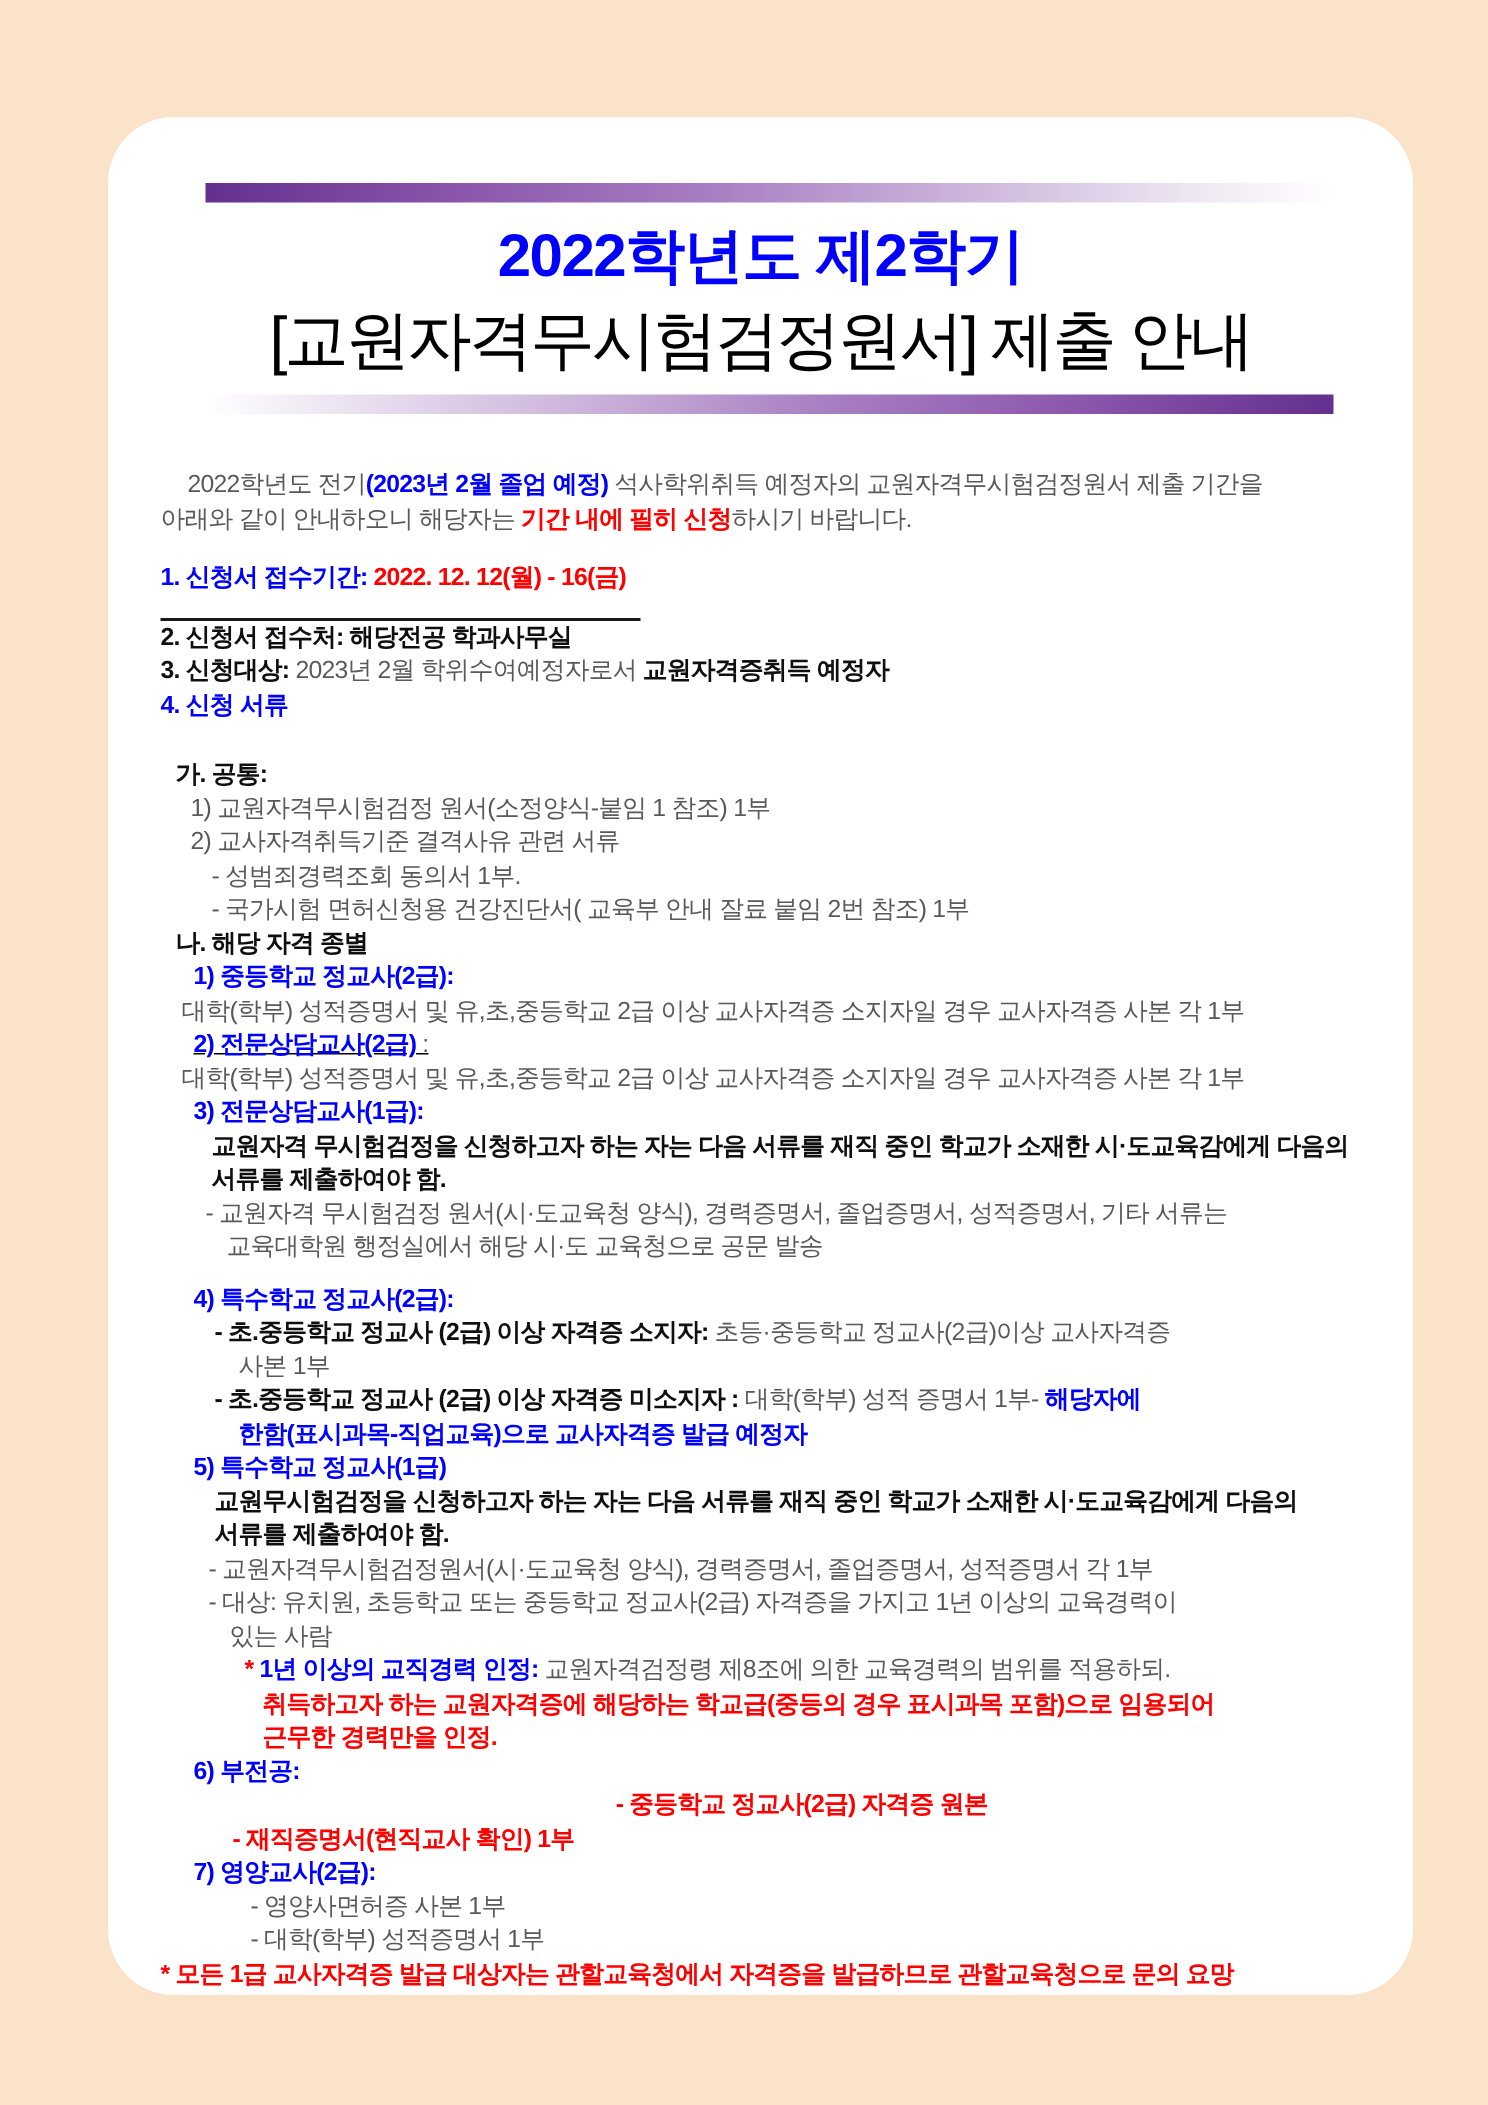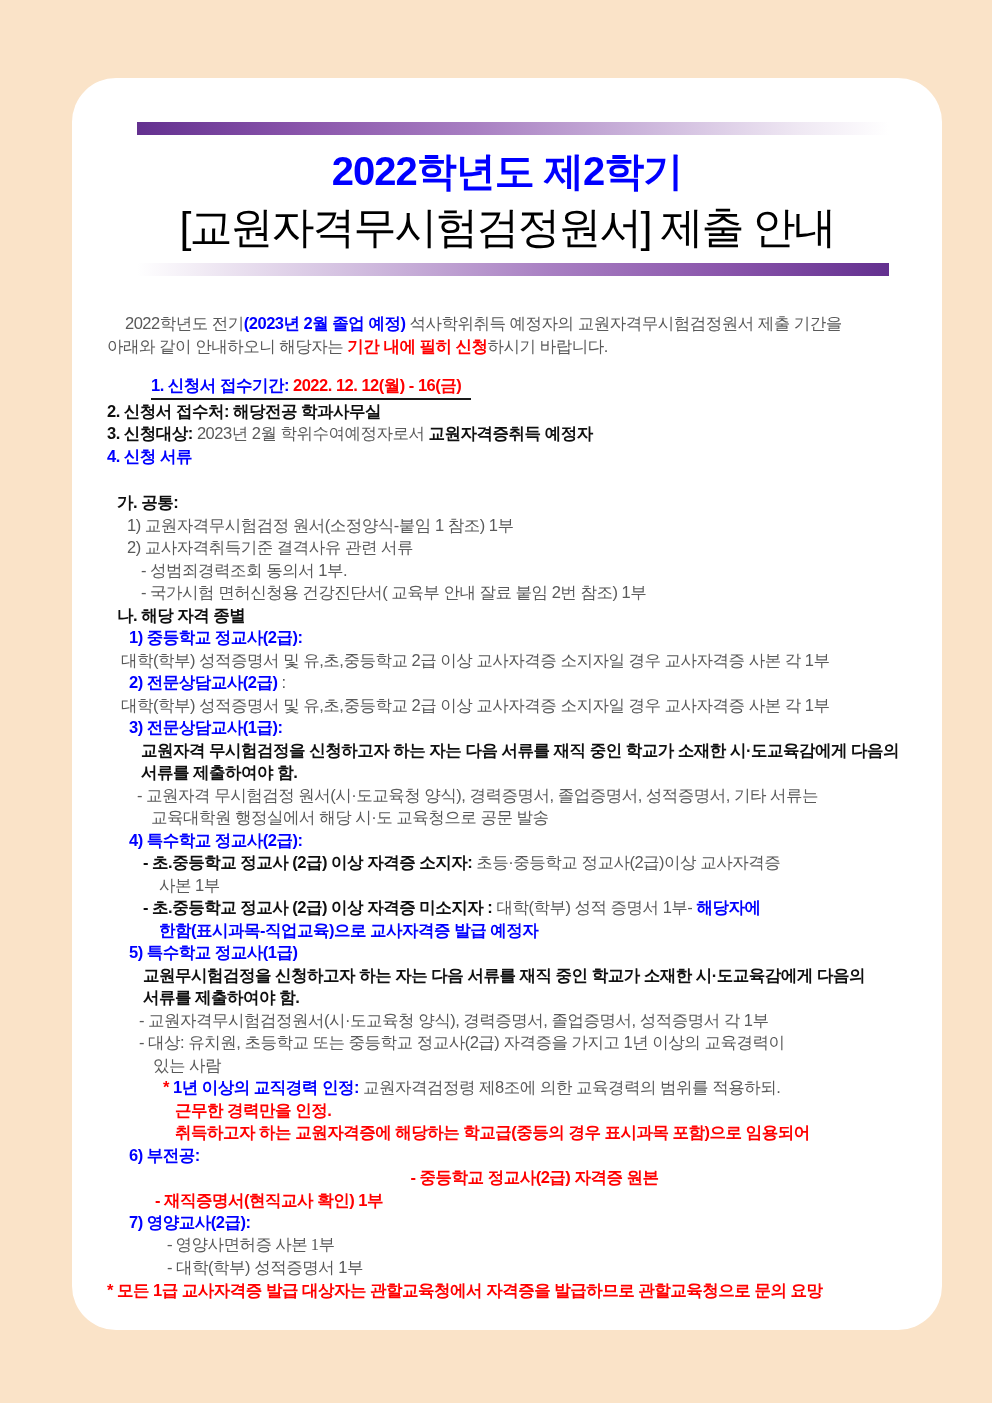--- a/index.html
+++ b/index.html
@@ -42,21 +42,21 @@
     font-size:16.5px;
     letter-spacing:-0.5px;
   }
   .line{line-height:22.5px;white-space:nowrap;}
   .spacer{height:16px;}
   .seg{}
   .seg.normal{color:var(--gray,#595959);}
   .seg.bold{color:#0f0f0f;font-weight:bold;}
   .seg.blue-bold{color:var(--blue,#0000ff);font-weight:bold;}
   .seg.red-bold{color:var(--red,#ff0000);font-weight:bold;}
-  .uline{display:inline-block;border-bottom:2px solid #1a1a1a;padding-right:10px;padding-bottom:1px;margin-left:44px;}
+  .uline{display:inline-block;border-bottom:2px solid #1a1a1a;padding-right:10px;padding-bottom:15px;}
 </style>
 </head>
 <body>
 
 <div class="card">
   <div class="bar bar-top"></div>
   <div class="title1">2022학년도 제2학기</div>
   <div class="title2">[교원자격무시험검정원서] 제출 안내</div>
   <div class="bar bar-bottom"></div>
   <div class="content" id="content">
@@ -68,42 +68,42 @@
       <div class="line"><span class="seg bold">3. 신청대상:</span><span class="seg normal"> 2023년 2월 학위수여예정자로서 </span><span class="seg bold">교원자격증취득 예정자</span></div>
       <div class="line"><span class="seg blue-bold">4. 신청 서류</span></div>
       <div class="line" style="padding-left: 10px; margin-top: 24px;"><span class="seg bold">가.  공통:</span></div>
       <div class="line" style="padding-left: 20px;"><span class="seg normal">1) 교원자격무시험검정 원서(소정양식-붙임 1 참조)  1부</span></div>
       <div class="line" style="padding-left: 20px;"><span class="seg normal">2) 교사자격취득기준 결격사유 관련 서류</span></div>
       <div class="line" style="padding-left: 34px;"><span class="seg normal">- 성범죄경력조회 동의서 1부.</span></div>
       <div class="line" style="padding-left: 34px;"><span class="seg normal">- 국가시험 면허신청용 건강진단서( 교육부 안내 잘료 붙임 2번 참조) 1부</span></div>
       <div class="line" style="padding-left: 10px;"><span class="seg bold">나. 해당 자격 종별</span></div>
       <div class="line" style="padding-left: 22px;"><span class="seg blue-bold">1) 중등학교 정교사(2급):</span></div>
       <div class="line" style="padding-left: 14px;"><span class="seg normal">대학(학부) 성적증명서 및 유,초,중등학교 2급 이상 교사자격증 소지자일 경우 교사자격증 사본 각 1부</span></div>
-      <div class="line" style="padding-left: 22px;"><span class="seg blue-bold">2) 전문상담교사(2급)</span><span class="seg normal">   :</span></div>
+      <div class="line" style="padding-left: 22px; text-decoration: underline;"><span class="seg blue-bold">2) 전문상담교사(2급)</span><span class="seg normal">   :</span></div>
       <div class="line" style="padding-left: 14px;"><span class="seg normal">대학(학부) 성적증명서 및 유,초,중등학교 2급 이상 교사자격증 소지자일 경우 교사자격증 사본 각 1부</span></div>
       <div class="line" style="padding-left: 22px;"><span class="seg blue-bold">3) 전문상담교사(1급):</span></div>
       <div class="line" style="padding-left: 34px;"><span class="seg bold">교원자격 무시험검정을 신청하고자 하는 자는 다음 서류를 재직 중인 학교가 소재한 시·도교육감에게 다음의</span></div>
       <div class="line" style="padding-left: 34px;"><span class="seg bold">서류를 제출하여야 함.</span></div>
       <div class="line" style="padding-left: 30px;"><span class="seg normal">- 교원자격 무시험검정 원서(시·도교육청 양식), 경력증명서, 졸업증명서, 성적증명서, 기타 서류는</span></div>
       <div class="line" style="padding-left: 44px;"><span class="seg normal">교육대학원 행정실에서 해당 시·도 교육청으로 공문 발송</span></div>
-      <div class="line" style="padding-left: 22px;"><span class="seg blue-bold">4) 특수학교 정교사(2급):</span></div>
+      <div class="line" style="padding-left: 22px; margin-top: 12px;"><span class="seg blue-bold">4) 특수학교 정교사(2급):</span></div>
       <div class="line" style="padding-left: 36px;"><span class="seg bold">- 초.중등학교 정교사 (2급) 이상 자격증 소지자:</span><span class="seg normal"> 초등·중등학교 정교사(2급)이상 교사자격증</span></div>
       <div class="line" style="padding-left: 52px;"><span class="seg normal">사본 1부</span></div>
       <div class="line" style="padding-left: 36px;"><span class="seg bold">- 초.중등학교 정교사 (2급) 이상 자격증 미소지자 :</span><span class="seg normal"> 대학(학부) 성적 증명서 1부- </span><span class="seg blue-bold">해당자에</span></div>
       <div class="line" style="padding-left: 52px;"><span class="seg blue-bold">한함(표시과목-직업교육)으로 교사자격증 발급 예정자</span></div>
       <div class="line" style="padding-left: 22px;"><span class="seg blue-bold">5) 특수학교 정교사(1급)</span></div>
       <div class="line" style="padding-left: 36px;"><span class="seg bold">교원무시험검정을 신청하고자 하는 자는 다음 서류를 재직 중인 학교가 소재한 시·도교육감에게 다음의</span></div>
       <div class="line" style="padding-left: 36px;"><span class="seg bold">서류를 제출하여야 함.</span></div>
       <div class="line" style="padding-left: 32px;"><span class="seg normal">- 교원자격무시험검정원서(시·도교육청 양식), 경력증명서, 졸업증명서, 성적증명서 각 1부</span></div>
       <div class="line" style="padding-left: 32px;"><span class="seg normal">- 대상: 유치원, 초등학교 또는 중등학교 정교사(2급) 자격증을 가지고 1년 이상의 교육경력이</span></div>
       <div class="line" style="padding-left: 46px;"><span class="seg normal">있는 사람</span></div>
       <div class="line" style="padding-left: 56px;"><span class="seg red-bold">* </span><span class="seg blue-bold">1년 이상의 교직경력 인정:</span><span class="seg normal">  교원자격검정령 제8조에 의한 교육경력의 범위를 적용하되.</span></div>
+      <div class="line" style="padding-left: 68px;"><span class="seg red-bold">취득하고자 하는 교원자격증에 해당하는 학교급(중등의 경우 표시과목 포함)으로 임용되어</span></div>
       <div class="line" style="padding-left: 68px;"><span class="seg red-bold">근무한 경력만을 인정.</span></div>
-      <div class="line" style="padding-left: 68px;"><span class="seg red-bold">취득하고자 하는 교원자격증에 해당하는 학교급(중등의 경우 표시과목 포함)으로 임용되어</span></div>
       <div class="line" style="padding-left: 22px;"><span class="seg blue-bold">6) 부전공:</span></div>
       <div class="line" style="padding-left: 48px; text-align: center;"><span class="seg red-bold">- 중등학교 정교사(2급) 자격증 원본</span></div>
       <div class="line" style="padding-left: 48px;"><span class="seg red-bold">- 재직증명서(현직교사 확인) 1부</span></div>
       <div class="line" style="padding-left: 22px;"><span class="seg blue-bold">7) 영양교사(2급):</span></div>
-      <div class="line" style="padding-left: 60px; font-family: Liberation Serif, serif;"><span class="seg normal">- 영양사면허증 사본 1부</span></div>
+      <div class="line" style="padding-left: 60px;"><span class="seg normal">- 영양사면허증 사본 1부</span></div>
       <div class="line" style="padding-left: 60px;"><span class="seg normal">- 대학(학부) 성적증명서 1부</span></div>
       <div class="line"><span class="seg red-bold">* 모든 1급 교사자격증 발급 대상자는 관할교육청에서 자격증을 발급하므로 관할교육청으로 문의 요망</span></div>
     </div>
 </div>
 
 </body></html>

